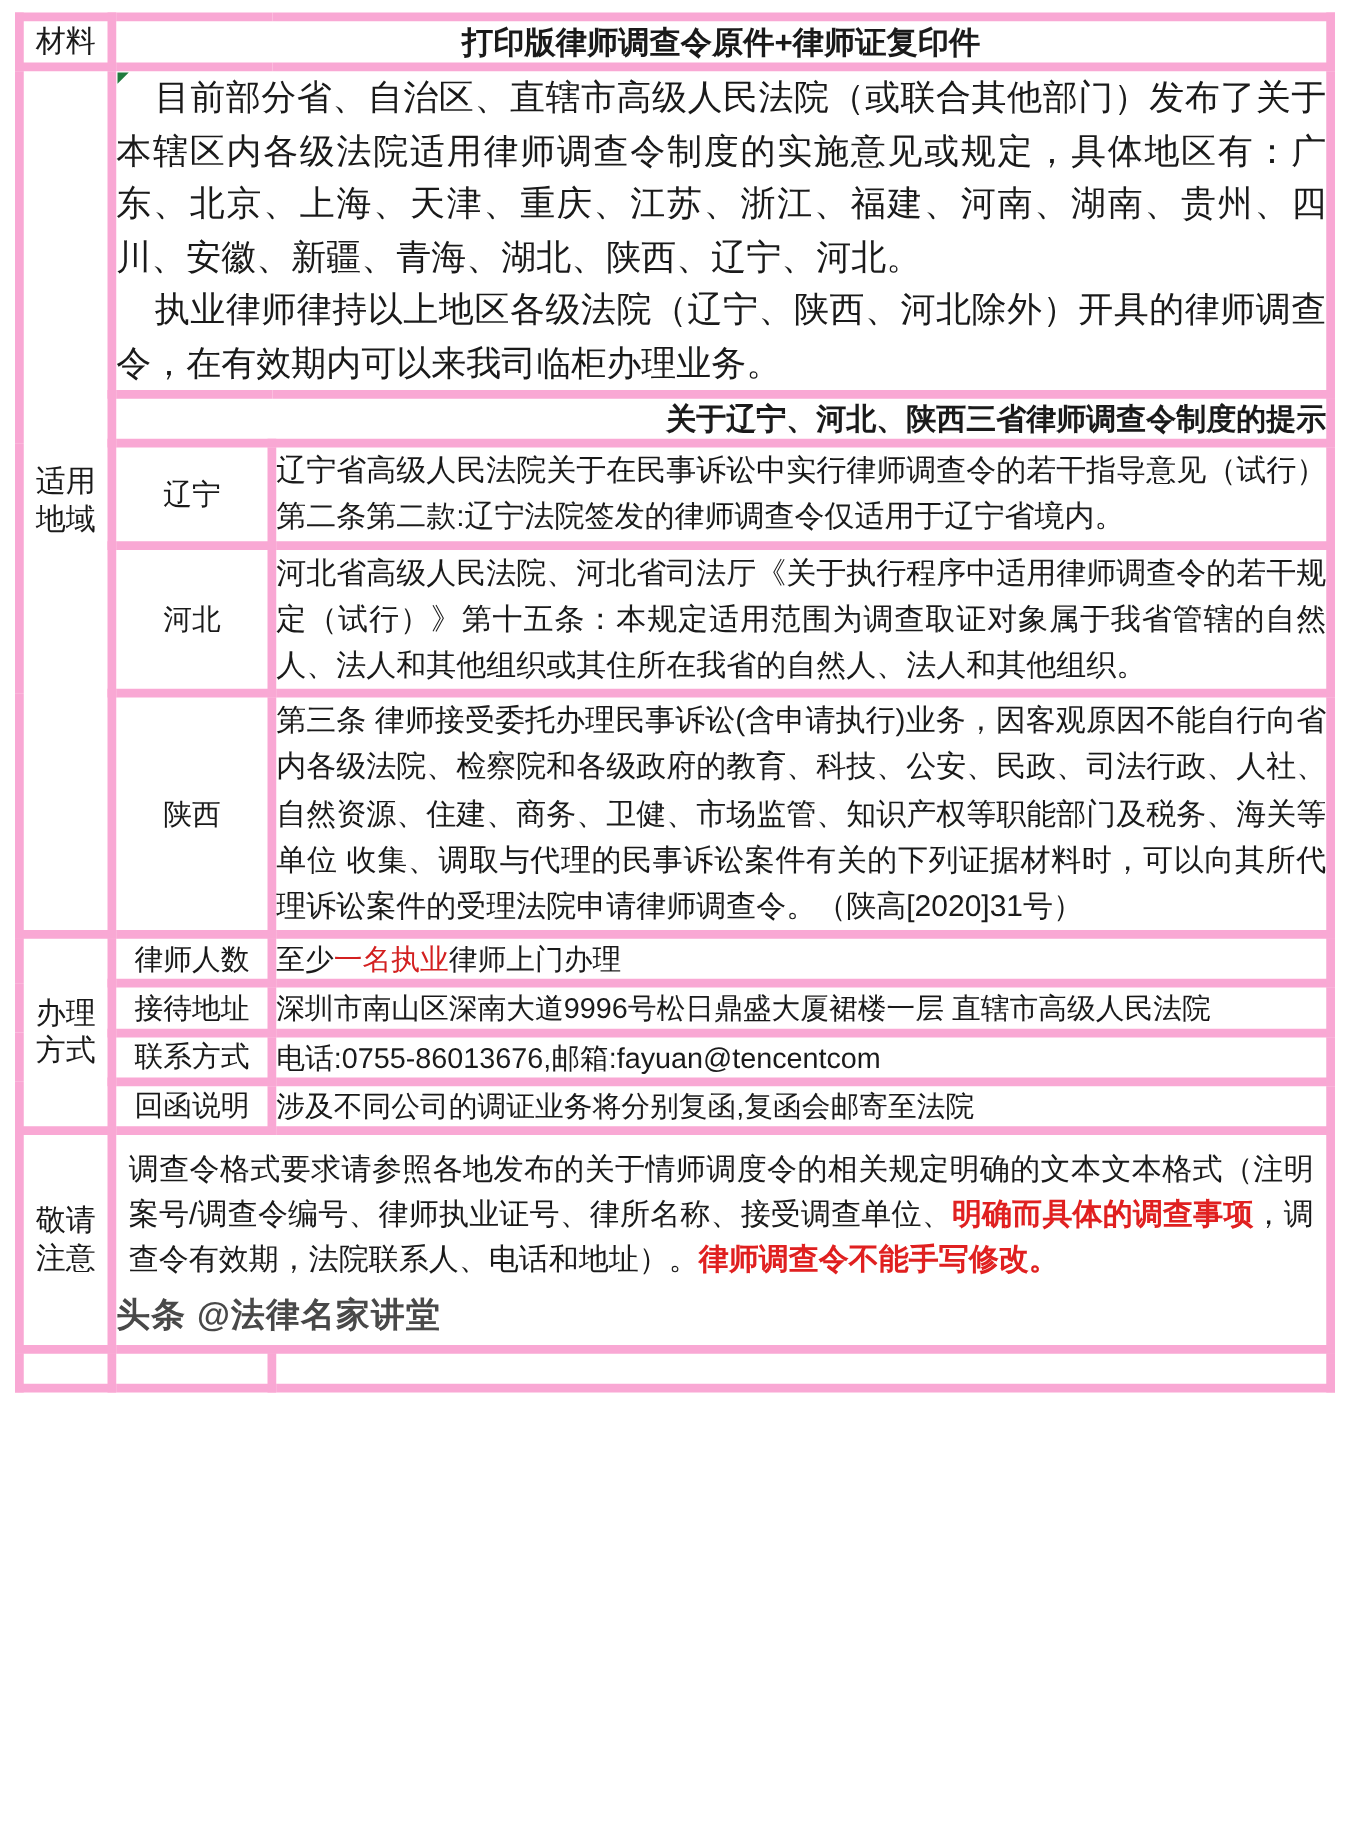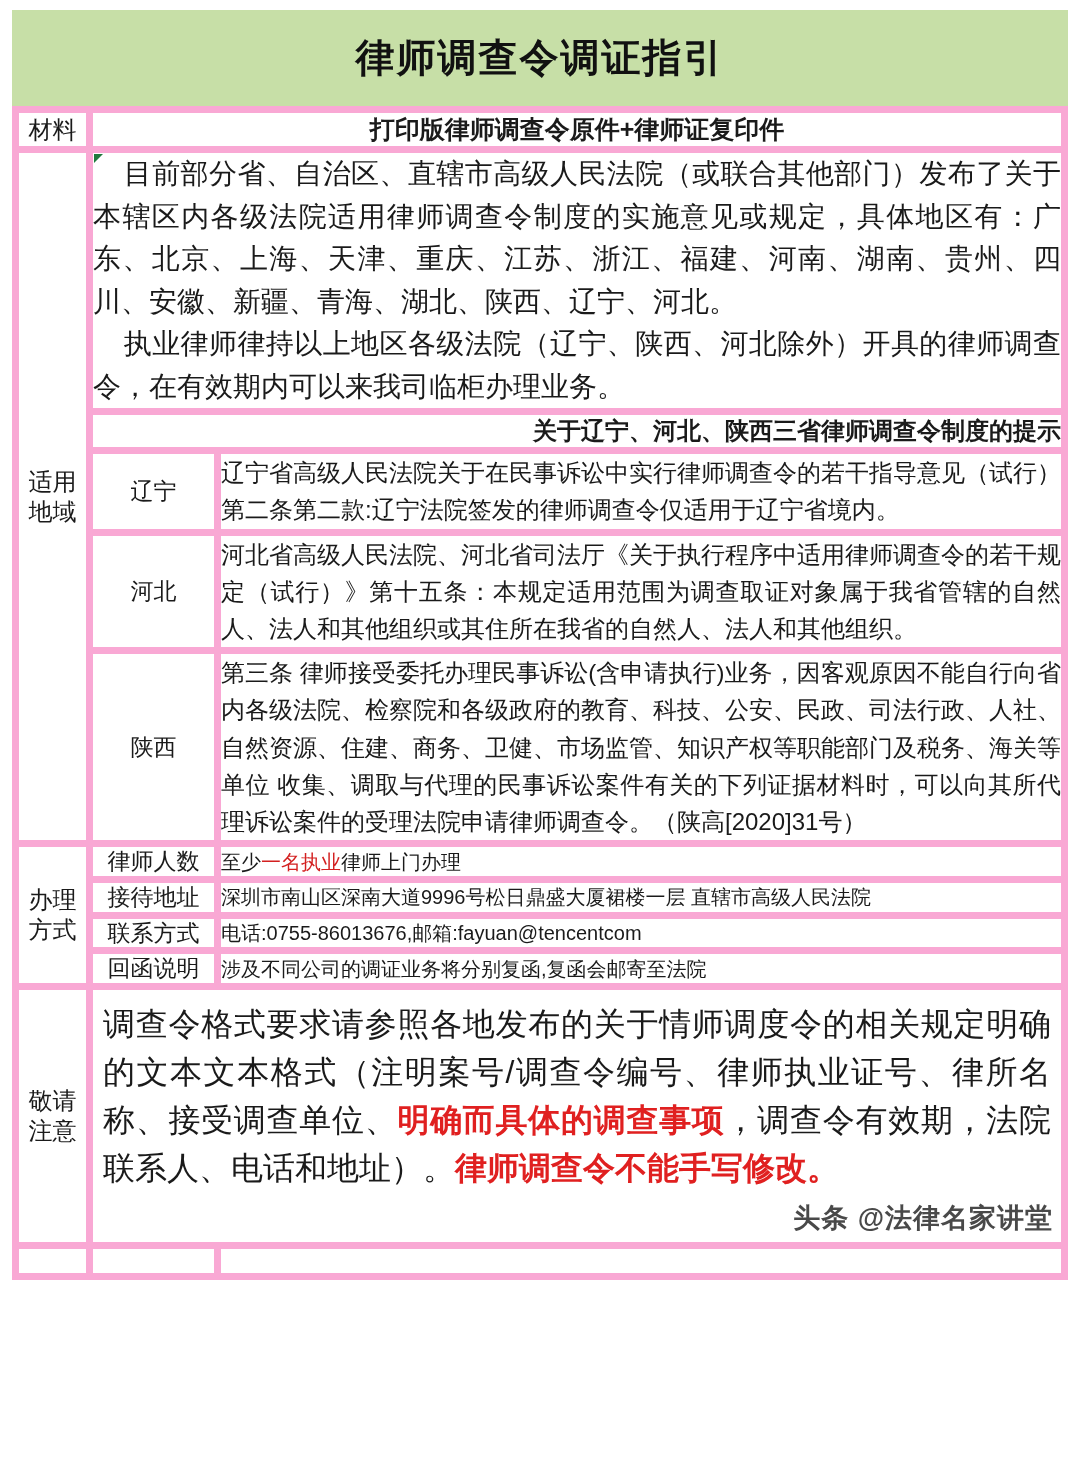--- a/index.html
+++ b/index.html
@@ -93,52 +93,49 @@
     border-right: 9px solid transparent;
   }
   .prov-body {
     font-size: 24px;
     line-height: 1.55;
     padding: 12px 12px 12px 10px;
     text-align: justify;
     text-justify: inter-ideograph;
   }
   .simple-row {
-    font-size: 20px;
+    font-size: 23px;
     padding: 10px 10px 10px 10px;
     line-height: 1.4;
   }
   .notice {
-    font-size: 32px;
+    font-size: 24px;
     line-height: 1.5;
     padding: 10px 10px 6px 10px;
     text-align: justify;
     text-justify: inter-ideograph;
   }
   .red { color: #d32020; }
   .red-b { color: #e02020; font-weight: 700; }
   .watermark {
-    text-align: right;
+    text-align: left;
     font-size: 27px;
     font-weight: 700;
     color: #3a3a3a;
     padding: 2px 8px 6px 0;
     letter-spacing: 1px;
     opacity: .92;
   }
   .blank-row td { height: 24px; }
 </style>
 </head>
 <body>
 
 <div class="sheet">
 
-  <div class="banner">
-    <div class="banner-title">律师调查令调证指引</div>
-  </div>
 
   <table class="grid">
     <colgroup>
       <col class="col-label">
       <col class="col-sublabel">
       <col>
     </colgroup>
 
     <tbody>
         <tr>

